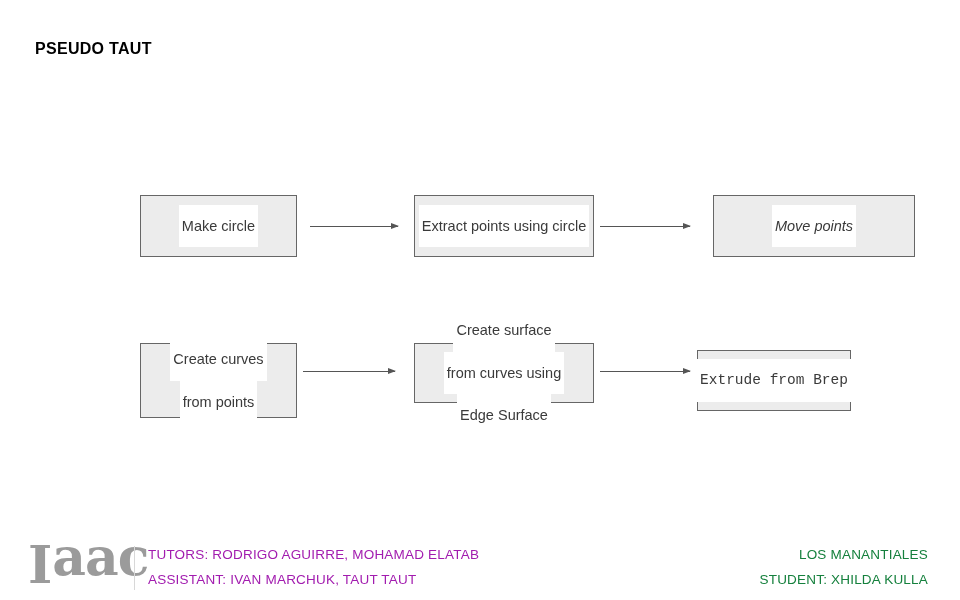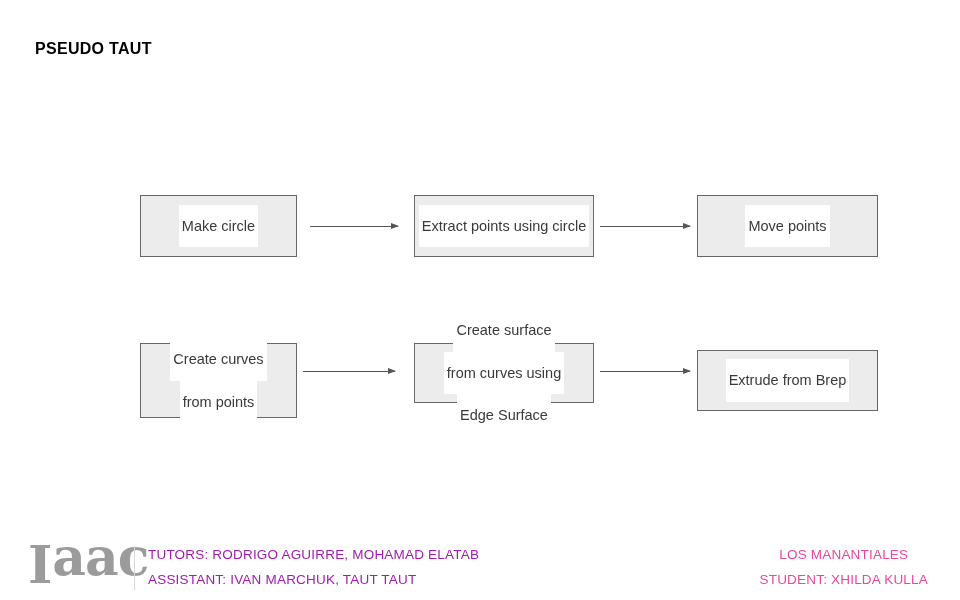--- a/index.html
+++ b/index.html
@@ -41,24 +41,24 @@
     color: #3a3a3a;
     text-align: center;
   }
   .flow-box .hl {
     background: #ffffff;
     padding: 12px 3px;
     white-space: nowrap;
   }
   .r1b1 { left: 140px; top: 195px; width: 157px; height: 62px; }
   .r1b2 { left: 414px; top: 195px; width: 180px; height: 62px; }
-  .r1b3 { left: 697px; top: 195px; width: 181px; height: 62px; }
+  .r1b3 { left: 713px; top: 195px; width: 202px; height: 62px; font-style: italic; }
   .r2b1 { left: 140px; top: 343px; width: 157px; height: 75px; }
   .r2b2 { left: 414px; top: 343px; width: 180px; height: 60px; }
-  .r2b3 { left: 697px; top: 350px; width: 181px; height: 61px; }
+  .r2b3 { left: 697px; top: 350px; width: 154px; height: 61px; font-family: Liberation Mono, monospace; }
 
   
   .arrow {
     position: absolute;
     height: 0;
     border-top: 1.5px solid #555555;
   }
   .arrow::after {
     content: "";
     position: absolute;
@@ -106,23 +106,23 @@
     left: 148px; top: 547px;
     font-size: 13.5px;
     color: #a21caf;
     letter-spacing: 0.2px;
   }
   .footer-left div { margin-bottom: 10px; }
   .footer-right {
     position: absolute;
     right: 32px; top: 547px;
     font-size: 13.5px;
-    color: #ec4899;
+    color: #15803d;
     letter-spacing: 0.2px;
-    text-align: center;
+    text-align: right;
   }
   .footer-right div { margin-bottom: 10px; }
 </style>
 </head>
 <body>
 
 <div class="slide">
 
   <h1 class="title">PSEUDO TAUT</h1>
 

